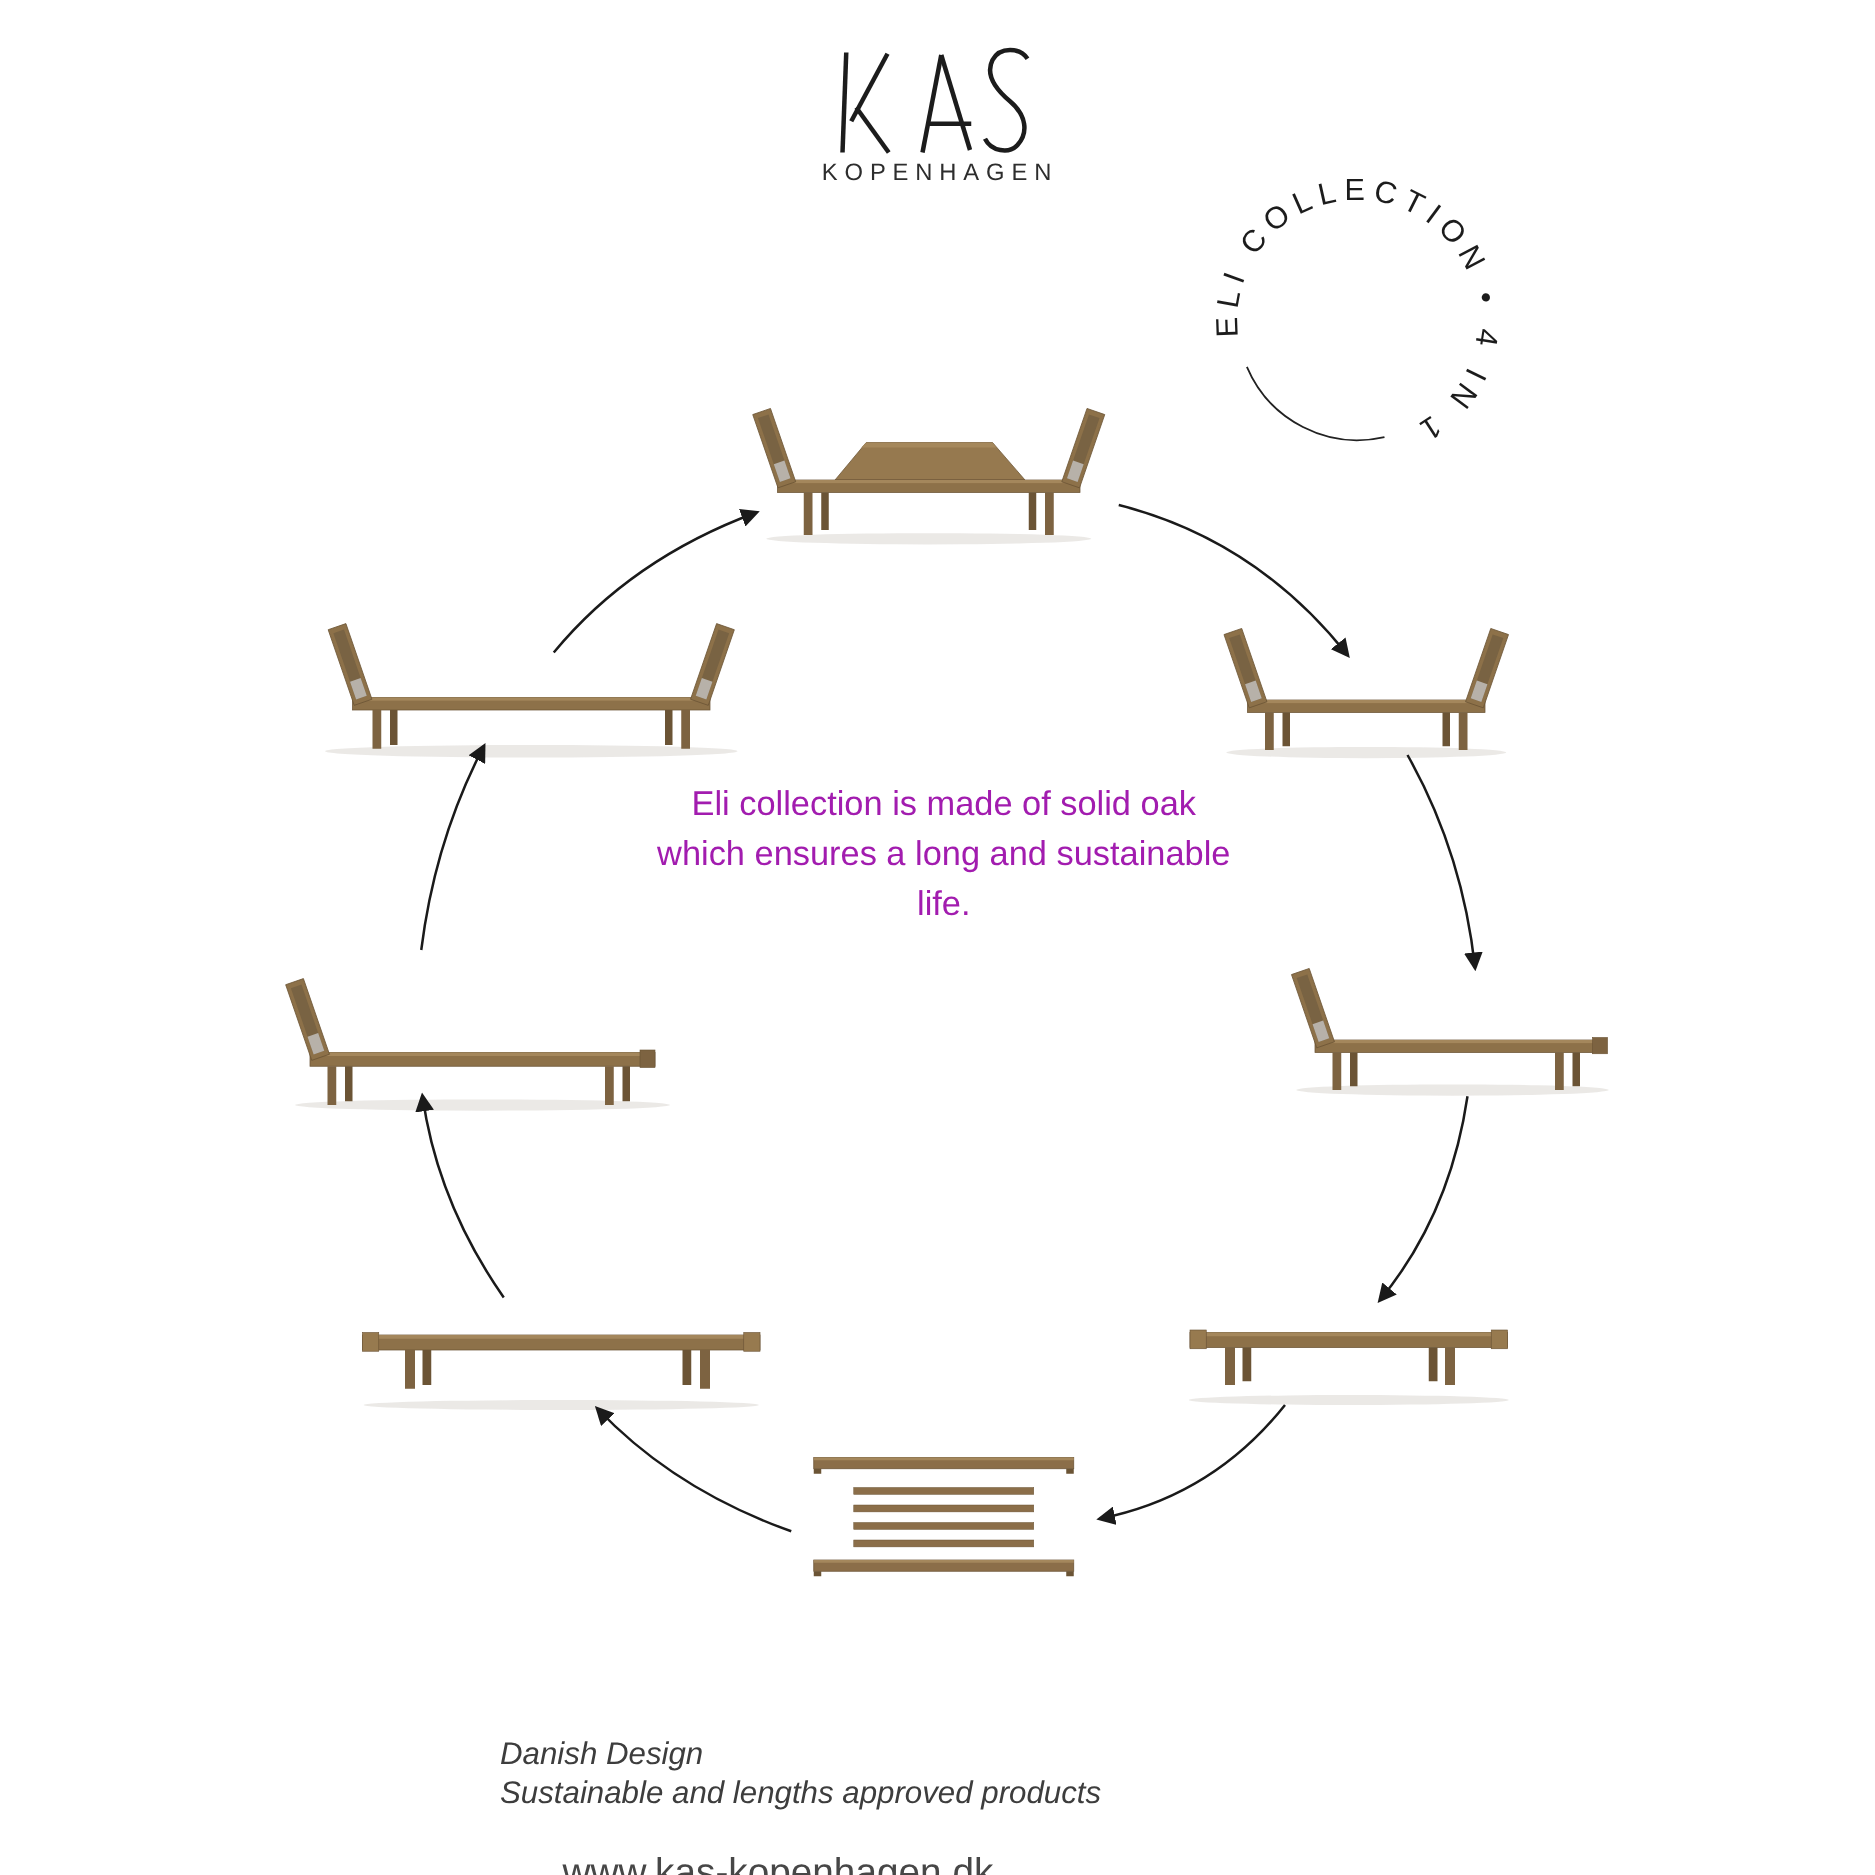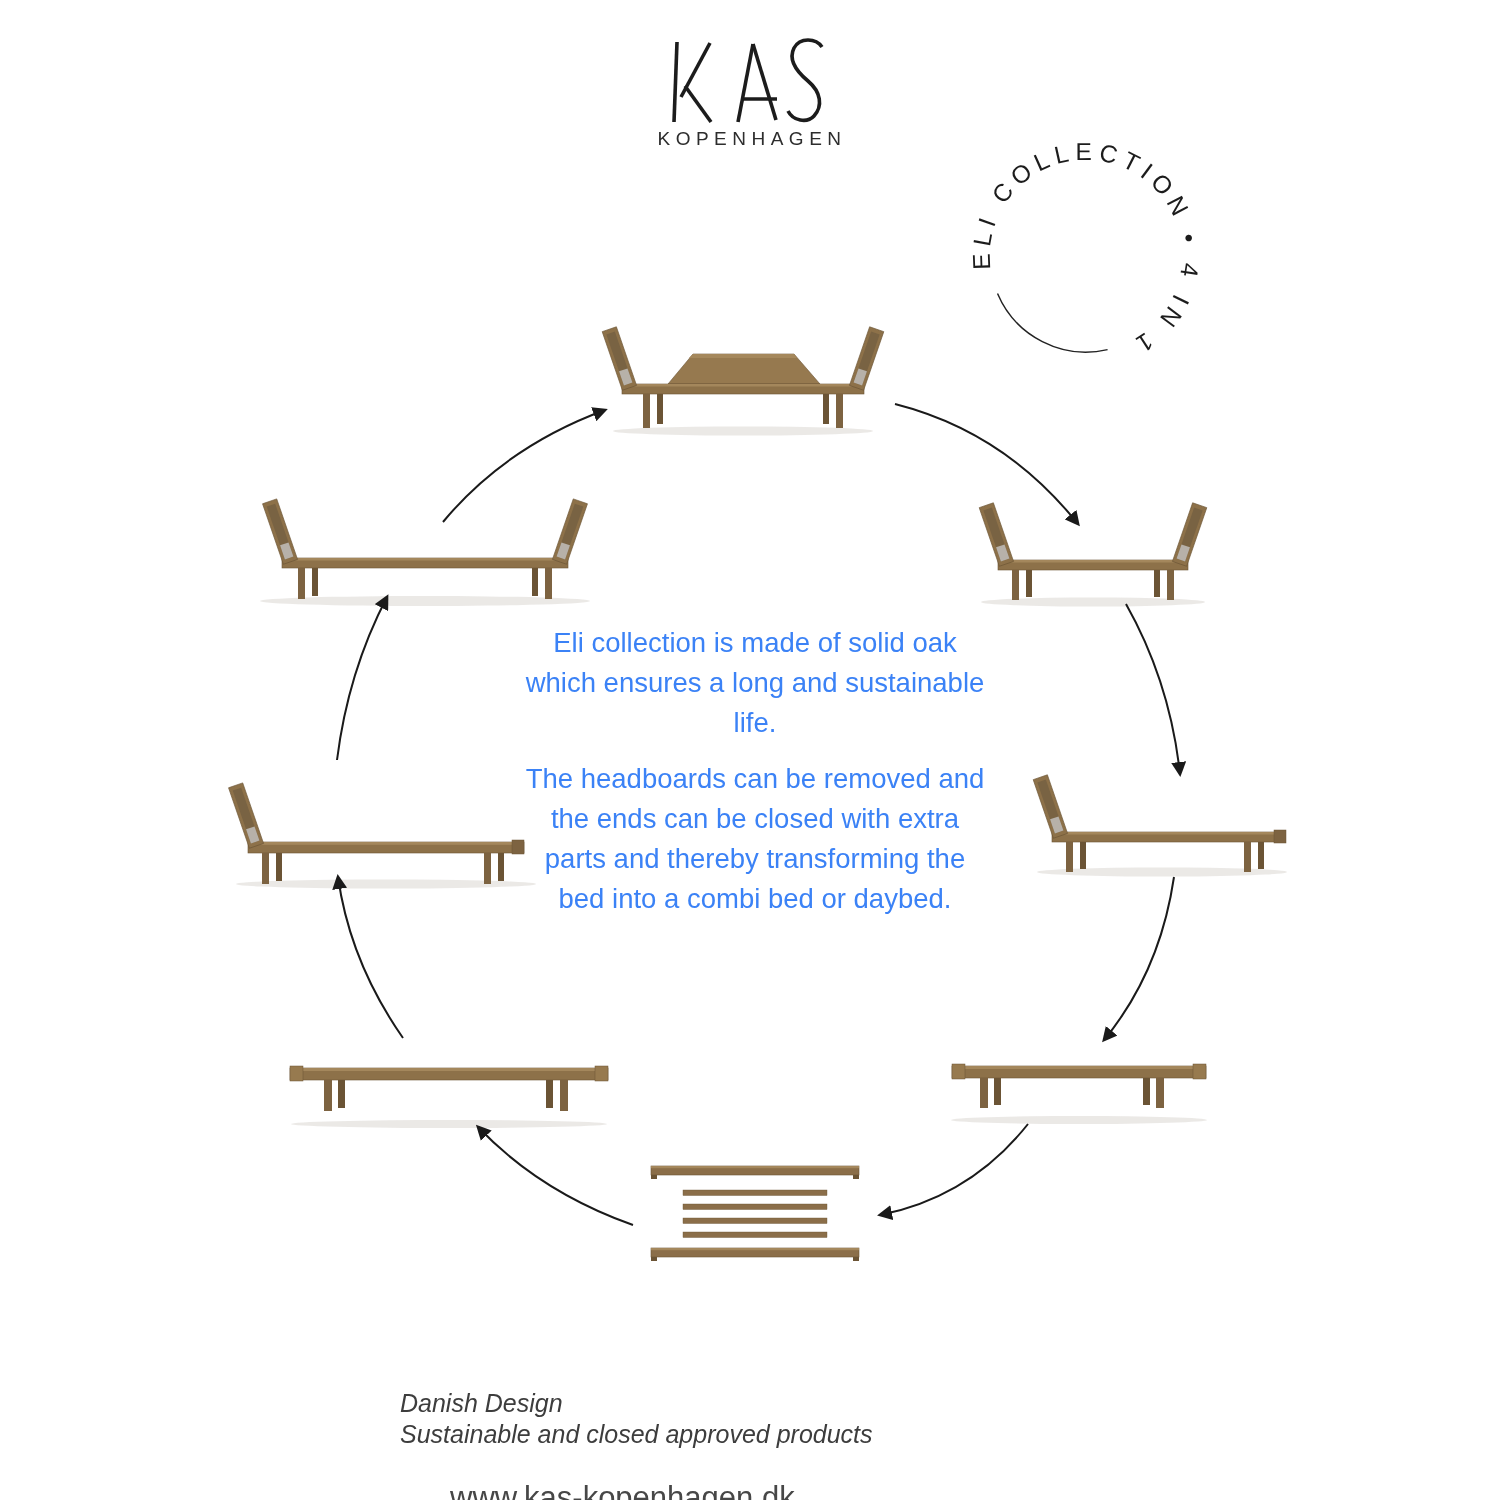--- a/index.html
+++ b/index.html
@@ -1,21 +1,21 @@
 <!DOCTYPE html>
 <html><head>
 <meta charset="utf-8">
 <style>
   html,body{margin:0;padding:0;background:#ffffff;}
   .poster{position:relative;width:1500px;height:1500px;background:#ffffff;overflow:hidden;
           font-family:"Liberation Sans", sans-serif;margin-top:32px;}
   .abs{position:absolute;}
   .logo-sub{width:400px;left:552px;top:96px;text-align:center;color:#2d2d2d;
             font-size:19px;letter-spacing:5.5px;font-weight:400;}
-  .body-text{left:523px;top:591px;width:464px;text-align:center;color:#3b82f6;
+  .body-text{left:523px;top:591px;width:464px;text-align:center;color:#a21caf;
              font-size:27.5px;line-height:40px;}
   .body-text p{margin:0 0 16px 0;}
   .footer-italic{left:400px;top:1356px;width:710px;text-align:left;color:#3d3d3d;
                  font-size:25px;line-height:31px;font-style:italic;}
   .website{left:450px;top:1448px;width:610px;text-align:left;color:#474747;font-size:31px;}
   svg{display:block;}
   .badge-text{font-family:"Liberation Sans",sans-serif;font-size:27px;letter-spacing:4.2px;fill:#1c1c1c;}
 </style>
 </head>
 <body>
@@ -192,22 +192,21 @@
       <path d="M1174,845 Q1160,940 1104,1008" marker-end="url(#ah)"></path>
       <path d="M1028,1092 Q970,1165 880,1183" marker-end="url(#ah)"></path>
       <path d="M633,1193 Q540,1160 478,1095" marker-end="url(#ah)"></path>
       <path d="M403,1006 Q350,930 338,845" marker-end="url(#ah)"></path>
       <path d="M337,728 Q348,640 387,565" marker-end="url(#ah)"></path>
     </g>
   </svg>
 
   <div class="abs body-text">
     <p>Eli collection is made of solid oak which ensures a long and sustainable life.</p>
-    <p>The headboards can be removed and the ends can be closed with extra parts and thereby transforming the bed into a combi bed or daybed.</p>
   </div>
 
   <div class="abs footer-italic">
     <div>Danish Design</div>
-    <div>Sustainable and closed approved products</div>
+    <div>Sustainable and lengths approved products</div>
   </div>
   <div class="abs website">www.kas-kopenhagen.dk</div>
 
 </div>
 
 </body></html>

